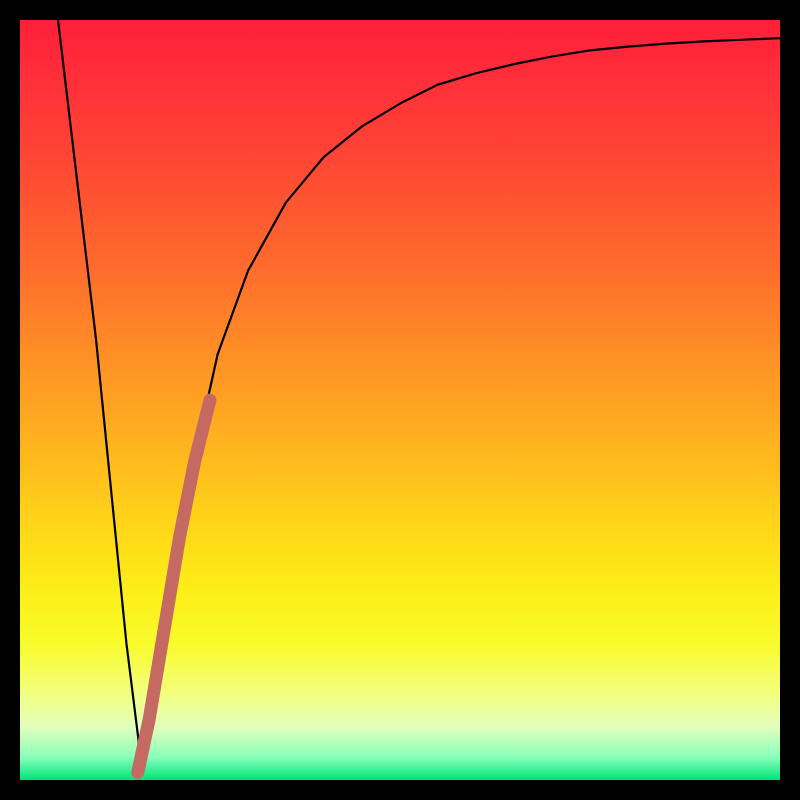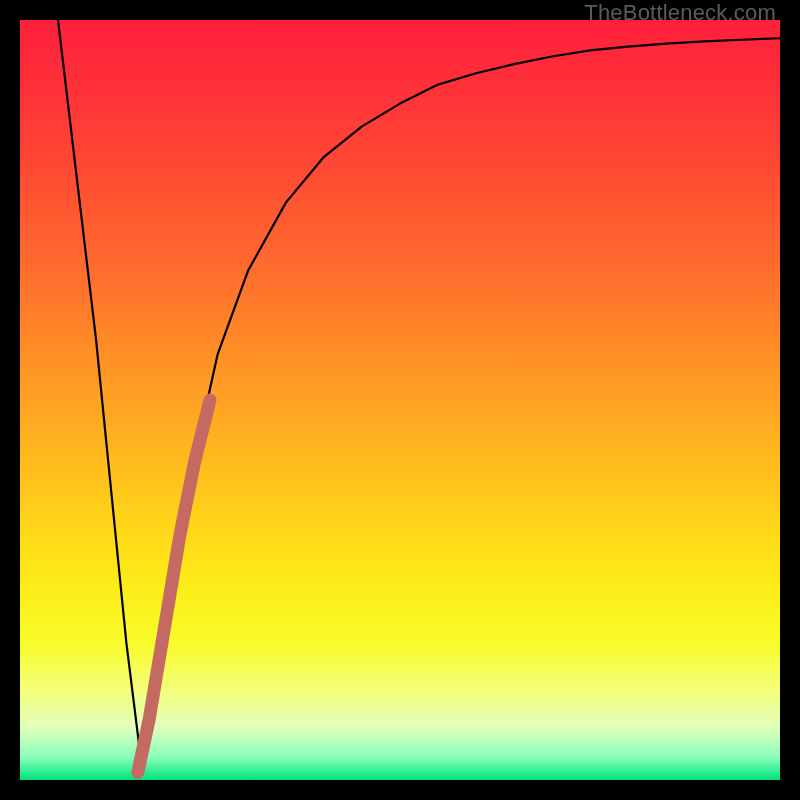--- a/index.html
+++ b/index.html
@@ -58,21 +58,20 @@
     inset: 0;
     width: 760px;
     height: 760px;
     overflow: visible;
   }
 </style>
 </head>
 <body>
 
 <div class="frame">
-  <div class="watermark">TheBottleneck.com</div>
 
   <div class="plot-area">
     <div class="gradient-bg"></div>
     <svg class="curve-layer" viewBox="0 0 760 760" preserveAspectRatio="none">
       <path id="main-curve" fill="none" stroke-width="2.2" stroke-linejoin="round" stroke-linecap="round" d="M38.00 0.00 L76.00 319.20 L106.40 623.20 L121.60 744.80 L136.80 668.80 L152.00 562.40 L167.20 471.20 L197.60 334.40 L228.00 250.80 L266.00 182.40 L304.00 136.80 L342.00 106.40 L380.00 83.60 L418.00 64.60 L456.00 53.20 L494.00 44.08 L532.00 36.48 L570.00 30.40 L608.00 26.60 L646.00 23.56 L684.00 21.28 L722.00 19.76 L760.00 18.24" stroke="#000000"></path>
       <path id="highlight-seg" fill="none" stroke-width="13" stroke-linecap="round" d="M117.80 752.40 L129.20 699.20 L144.40 608.00 L159.60 516.80 L174.80 440.80 L190.00 380.00" stroke="#c56a62"></path>
     </svg>
   </div>
 </div>
 

